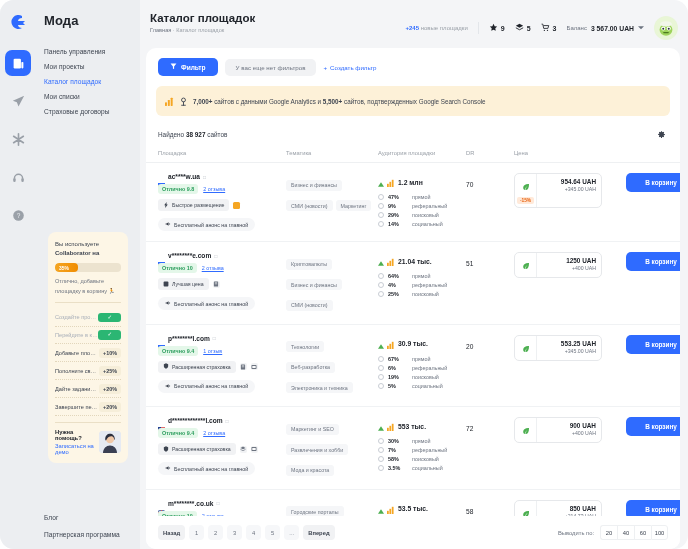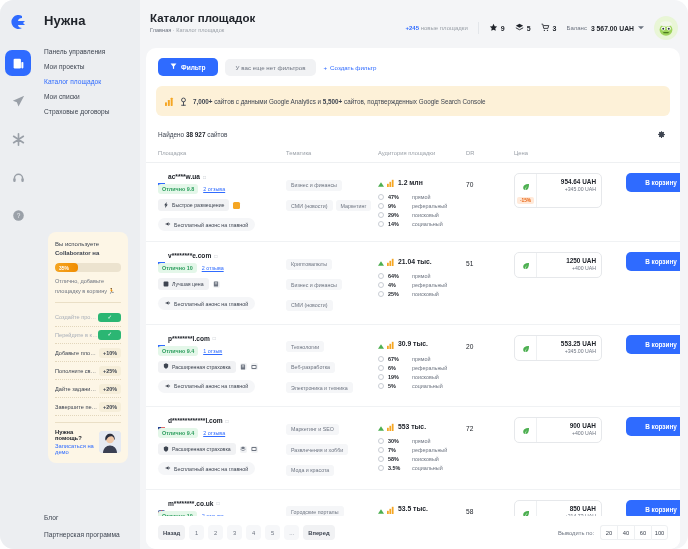--- a/index.html
+++ b/index.html
@@ -341,21 +341,21 @@
     </div>
     <div class="rail-btn">
       <svg width="13" height="13" viewBox="0 0 16 16">
           <circle cx="8" cy="8" r="6.5" fill="currentColor"></circle>
           <text x="8" y="11" font-size="8" fill="#eceef1" text-anchor="middle" font-family="Liberation Sans">?</text>
         </svg>
     </div>
   </div>
 
   <div class="sidebar">
-    <div class="sb-title">Нужна</div>
+    <div class="sb-title">Мода</div>
     <div class="sb-nav">
       <div class="sb-item">Панель управления</div>
       <div class="sb-item">Мои проекты</div>
       <div class="sb-item active">Каталог площадок</div>
       <div class="sb-item">Мои списки</div>
       <div class="sb-item">Страховые договоры</div>
     </div>
 
     <div class="promo">
       <div class="promo-t1">

